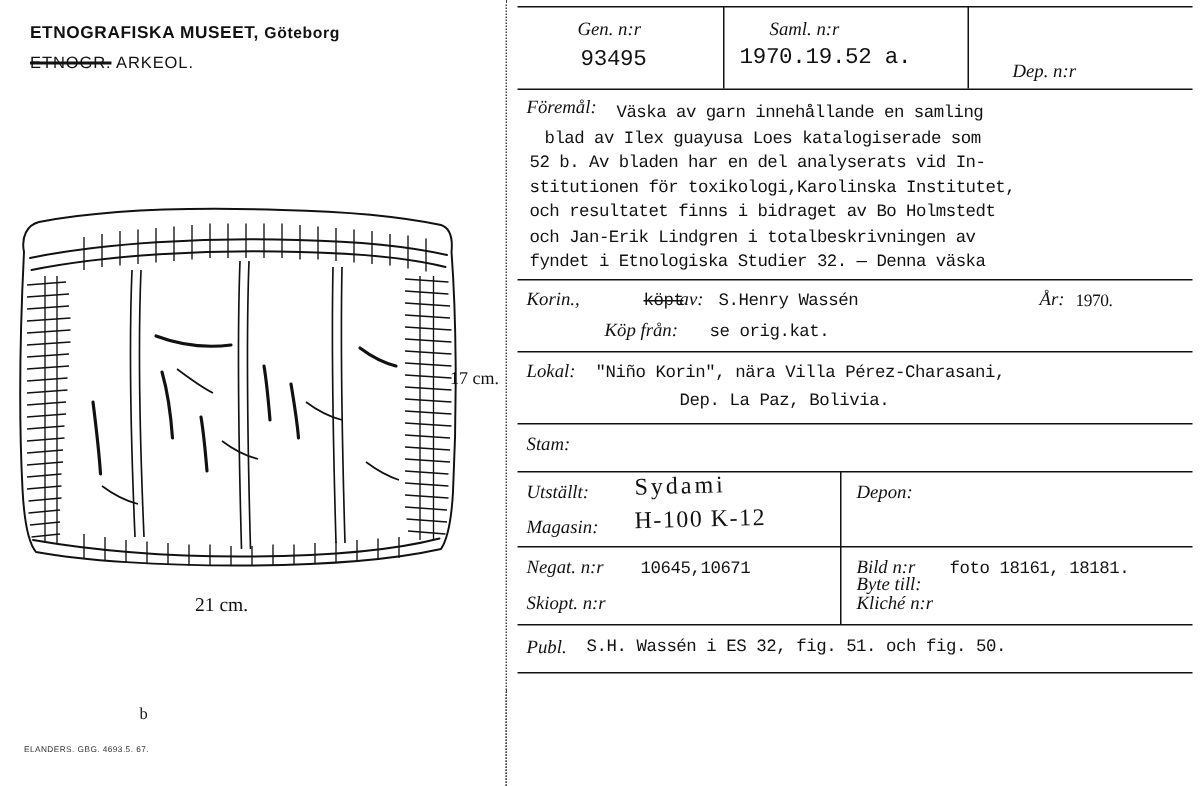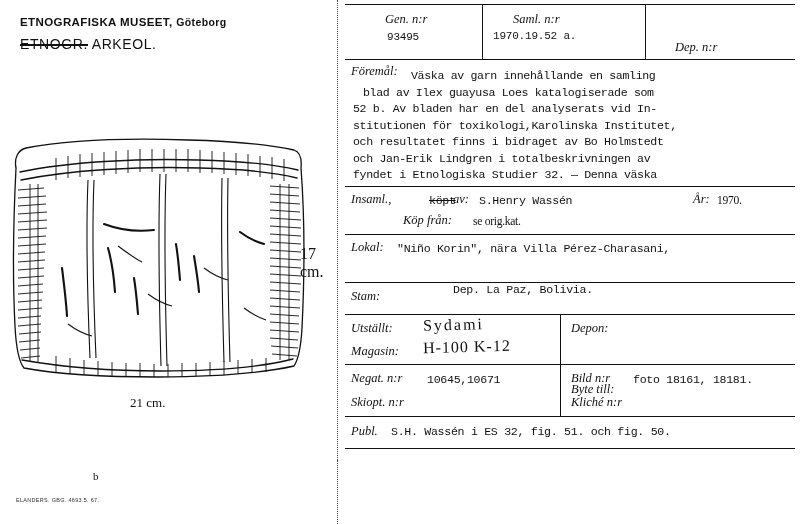--- a/index.html
+++ b/index.html
@@ -36,37 +36,37 @@
     letter-spacing: 0.4px;
     white-space: nowrap;
   }
   .museum-title .city {
     font-size: 10.5px;
   }
   .subdept {
     position: absolute;
     left: 20px; top: 36px;
     font-family: "Liberation Sans", sans-serif;
-    font-size: 14px;
+    font-size: 11px;
     letter-spacing: 0.6px;
   }
   .subdept .struck {
     text-decoration: line-through;
     text-decoration-thickness: 1.5px;
   }
   .drawing-wrap {
     position: absolute;
     left: 8px; top: 128px;
     width: 300px; height: 270px;
   }
   .dim-vert {
     position: absolute;
     left: 300px; top: 245px;
     font-family: "Liberation Serif", serif;
-    font-size: 16px;
+    font-size: 12px;
   }
   .dim-horiz {
     position: absolute;
     left: 130px; top: 395px;
     font-family: "Liberation Serif", serif;
     font-size: 13px;
   }
   .mark-b {
     position: absolute;
     left: 93px; top: 470px;
@@ -114,21 +114,21 @@
     white-space: nowrap;
   }
   .val {
     position: absolute;
     font-family: "Liberation Mono", monospace;
     font-size: 12px;
     white-space: nowrap;
     letter-spacing: -0.2px;
   }
   .val.big {
-    font-size: 11px;
+    font-size: 15px;
   }
   .hand {
     position: absolute;
     font-family: "Liberation Serif", serif;
     font-size: 16px;
     letter-spacing: 2px;
     white-space: nowrap;
     transform: rotate(-1.5deg);
   }
   .typed {
@@ -355,35 +355,35 @@
       <div class="desc-line" style="padding-left:10px;">blad av Ilex guayusa Loes katalogiserade som</div>
       <div class="desc-line">52 b. Av bladen har en del analyserats vid In-</div>
       <div class="desc-line">stitutionen för toxikologi,Karolinska Institutet,</div>
       <div class="desc-line">och resultatet finns i bidraget av Bo Holmstedt</div>
       <div class="desc-line">och Jan-Erik Lindgren i totalbeskrivningen av</div>
       <div class="desc-line">fyndet i Etnologiska Studier 32. — Denna väska</div>
     </div>
 
     <div class="hline" style="top:182px;"></div>
 
-    <div class="lbl" style="left:6px; top:188px;">Insaml.,</div>
+    <div class="lbl" style="left:6px; top:188px;">Korin.,</div>
     <div class="typed strikethrough" style="left:72px; top:190px;margin-left:12px;">köpt</div>
     <div class="lbl" style="left:108px; top:188px;">av:</div>
     <div class="typed" style="left:134px; top:190px;">S.Henry Wassén</div>
     <div class="lbl" style="left:348px; top:188px;">År:</div>
     <div class="typed" style="left:372px; top:190px;font-family:Liberation Serif, serif;">1970.</div>
 
     <div class="lbl" style="left:58px; top:209px;">Köp från:</div>
-    <div class="typed" style="left:128px; top:211px;font-family:Liberation Serif, serif;">se orig.kat.</div>
+    <div class="typed" style="left:128px; top:211px;">se orig.kat.</div>
 
     <div class="hline" style="top:230px;"></div>
 
     <div class="lbl" style="left:6px; top:236px;">Lokal:</div>
     <div class="typed" style="left:52px; top:238px;">"Niño Korin", nära Villa Pérez-Charasani,</div>
-    <div class="typed" style="left:108px; top:257px;margin-top:22px;">Dep. La Paz, Bolivia.</div>
+    <div class="typed" style="left:108px; top:257px;">Dep. La Paz, Bolivia.</div>
 
     <div class="hline" style="top:278px;"></div>
 
     <div class="lbl" style="left:6px; top:285px;">Stam:</div>
     <div class="typed" style="left:56px; top:287px;"></div>
 
     <div class="hline" style="top:310px;"></div>
 
     <div class="lbl" style="left:6px; top:317px;">Utställt:</div>
     <div class="hand" style="left:78px; top:312px;">Sydami</div>

